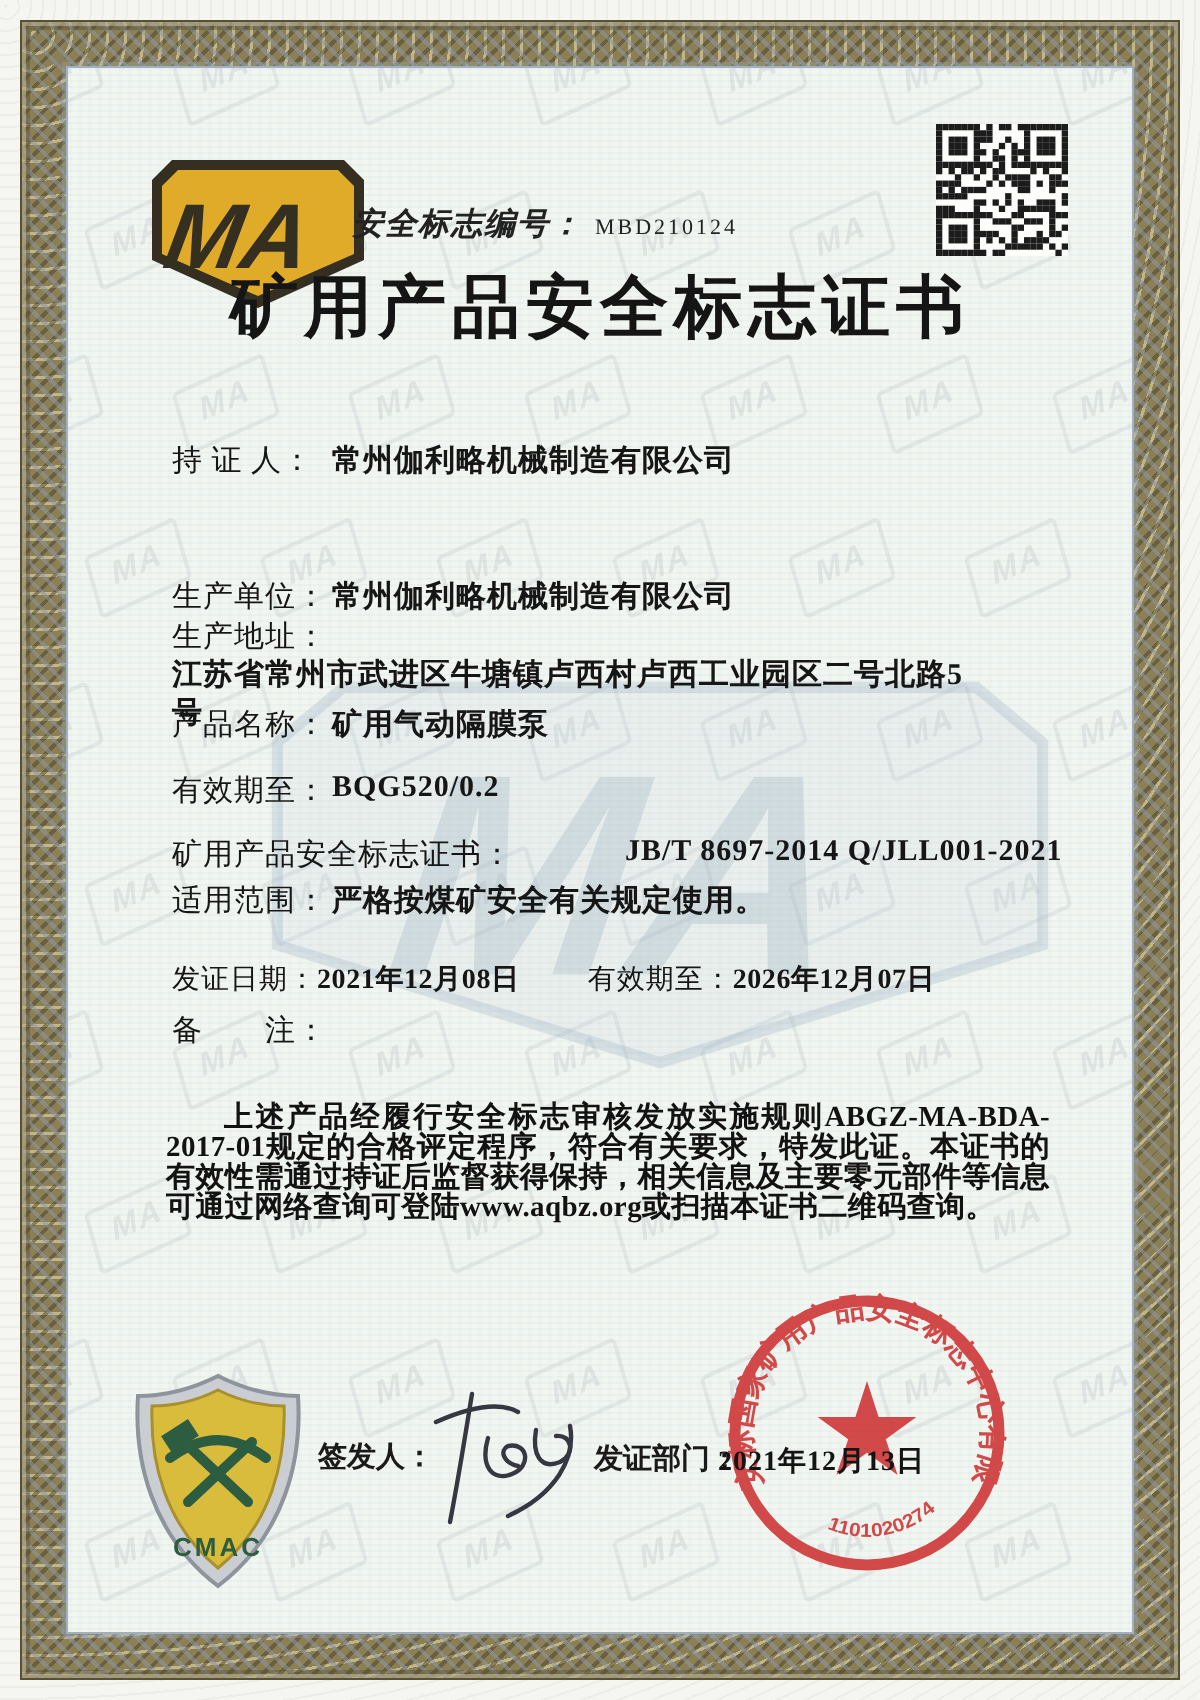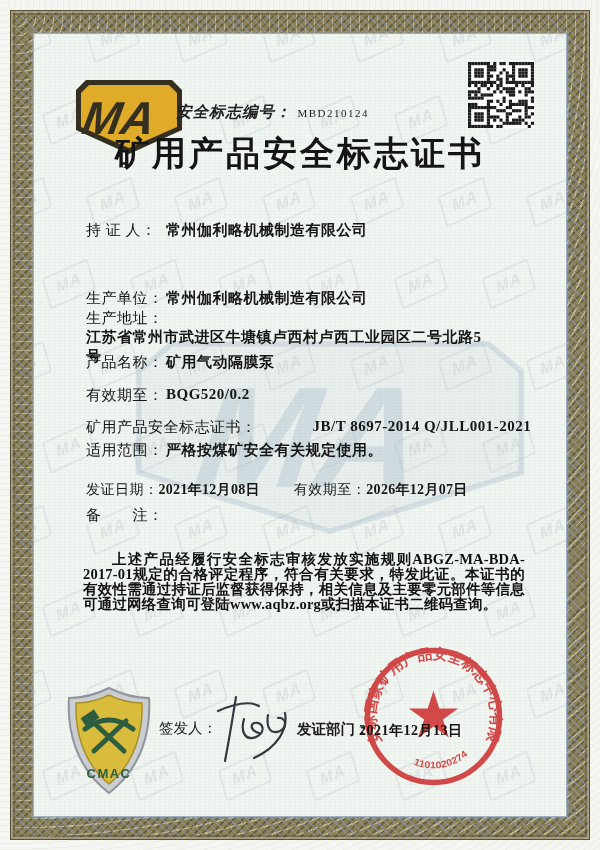--- a/index.html
+++ b/index.html
@@ -44,21 +44,21 @@
   .r8{top:407px}
   .dates{left:52px;top:447px;font-size:14px;color:#161616;}
   .dates .lab{letter-spacing:.5px}
   .dates .val{font-weight:700;letter-spacing:.3px}
   .dates .exp{margin-left:34px}
   .remark{left:52px;top:472px;font-size:15px;color:#161616;letter-spacing:.5px;}
   .statement{left:49px;top:518px;width:442px;font-size:14.5px;font-weight:700;color:#121212;
     line-height:15px;text-indent:2em;text-align:justify;letter-spacing:.2px;}
   
   .cmac{left:31px;top:651px;width:88px;height:112px;}
-  .signer{left:125px;top:685px;font-size:14.5px;font-weight:400;color:#1a1a1a;}
+  .signer{left:125px;top:685px;font-size:14.5px;font-weight:700;color:#1a1a1a;}
   .sig{left:172px;top:655px;width:95px;height:80px;}
   .dept{left:263px;top:686px;font-size:14.5px;font-weight:700;color:#1a1a1a;}
   .dept-date{left:325px;top:688px;font-size:14px;font-weight:700;color:#141414;letter-spacing:.5px;z-index:4;}
   .stamp{left:327px;top:610px;width:145px;height:145px;opacity:.93;mix-blend-mode:multiply;z-index:3;}
 </style>
 </head>
 <body>
 
 <div class="page">
   <div class="frame"></div>

